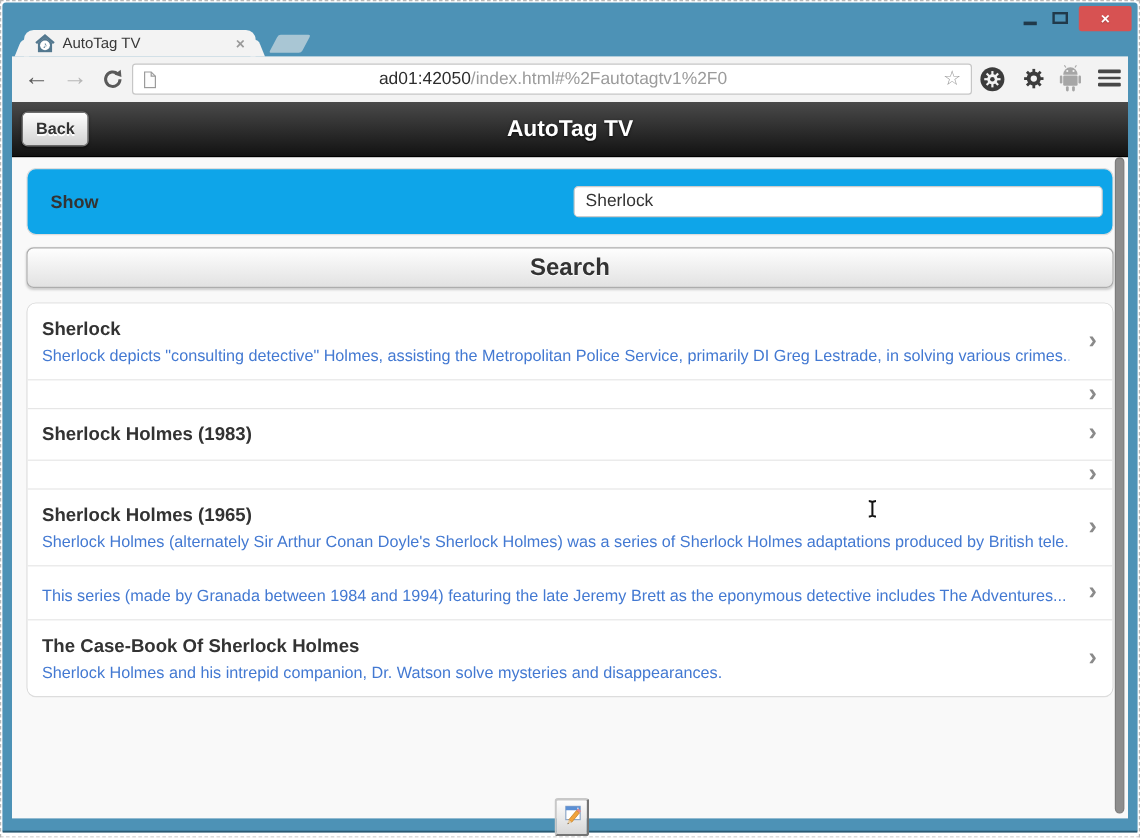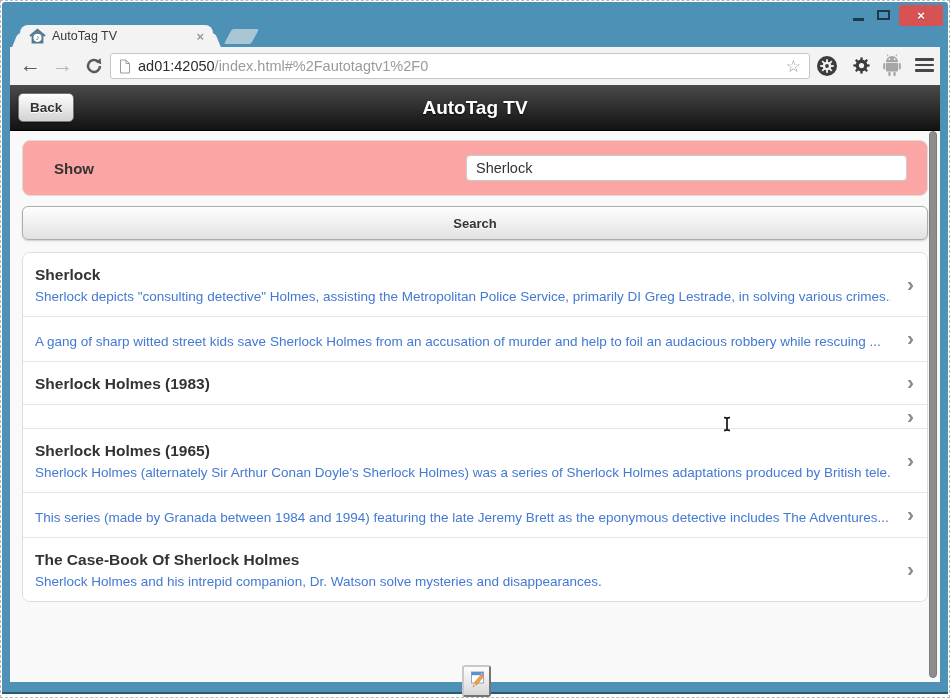--- a/index.html
+++ b/index.html
@@ -51,21 +51,21 @@
     position:absolute; left:8px; top:45px; width:930px; height:38px;
     background:#f3f3f3;
   }
   .nav-arrow { position:absolute; top:4px; font-size:21px; font-weight:bold; line-height:28px; }
   .arrow-back    { left:10px;  color:#5d5d5d; }
   .arrow-forward { left:42px;  color:#b7b7b7; }
   .reload-icon   { position:absolute; left:74px; top:9px; }
   .addressbar {
     position:absolute; left:100px; top:6px; width:700px; height:26px;
     background:#fff; border:1px solid #c6c6c6; border-radius:3px;
-    display:flex; align-items:center; padding:0 6px 0 8px;
+    display:flex; align-items:center; padding:0 6px 0 8px;text-align:center;
   }
   .url { font-size:14.5px; margin-left:7px; white-space:nowrap; overflow:hidden; flex:1; }
   .url .host { color:#2d2d2d; }
   .url .path { color:#9b9b9b; }
   .star { font-size:17px; color:#9a9a9a; padding:0 2px; }
   .tb-icon { position:absolute; top:8px; }
   .i-gearcircle { left:806px; }
   .i-gear       { left:841px; }
   .i-android    { left:872px; top:7px; }
   .i-menu { position:absolute; left:905px; top:11px; width:19px; }
@@ -92,35 +92,35 @@
     font-family:inherit;
   }
   .appbar-title {
     position:absolute; left:0; right:0; text-align:center;
     color:#fff; font-size:19px; font-weight:bold;
     text-shadow:0 1px 2px rgba(0,0,0,.7); pointer-events:none;
   }
 
   .content { padding:9px 12px 0; }
   .form-row {
-    background:#fca5a5; border:1px solid #ddd; border-radius:8px;
-    height:56px; display:flex; align-items:center; padding:0 20px;
+    background:#0ea5e9; border:1px solid #ddd; border-radius:8px;
+    height:56px; display:flex; align-items:center; padding:0 8px;
   }
   .form-label { font-size:15px; font-weight:bold; color:#333; margin-left:11px; }
   .show-input {
     margin-left:auto; width:441px; height:26px;
     border:1px solid #ccc; border-radius:4px;
     font-size:14.5px; color:#333; padding:0 9px;
     font-family:inherit; background:#fff;
   }
   .search-btn {
     display:block; margin-top:10px; width:100%; height:34px;
     background:linear-gradient(#fefefe, #e2e2e2);
     border:1px solid #adadad; border-radius:6px;
-    font-size:13px; font-weight:bold; color:#333;
+    font-size:20px; font-weight:bold; color:#333;
     box-shadow:0 1px 2px rgba(0,0,0,.18); text-shadow:0 1px 0 #fff;
     font-family:inherit;
   }
 
   .results {
     margin-top:12px; background:#fff;
     border:1px solid #ddd; border-radius:8px; overflow:hidden;
   }
   .result { position:relative; padding:12px 36px 11px 12px; border-top:1px solid #e6e6e6; background:#fff; }
   .result:first-child { border-top:none; }
@@ -252,21 +252,20 @@
 
       <button class="search-btn">Search</button>
 
       <div class="results">
         <div class="result">
           <div class="r-title">Sherlock</div>
           <div class="r-desc">Sherlock depicts "consulting detective" Holmes, assisting the Metropolitan Police Service, primarily DI Greg Lestrade, in solving various crimes...</div>
           <span class="chev">›</span>
         </div>
         <div class="result">
-          <div class="r-desc">A gang of sharp witted street kids save Sherlock Holmes from an accusation of murder and help to foil an audacious robbery while rescuing ...</div>
           <span class="chev">›</span>
         </div>
         <div class="result">
           <div class="r-title">Sherlock Holmes (1983)</div>
           <span class="chev">›</span>
         </div>
         <div class="result">
 
           <span class="chev">›</span>
         </div>

